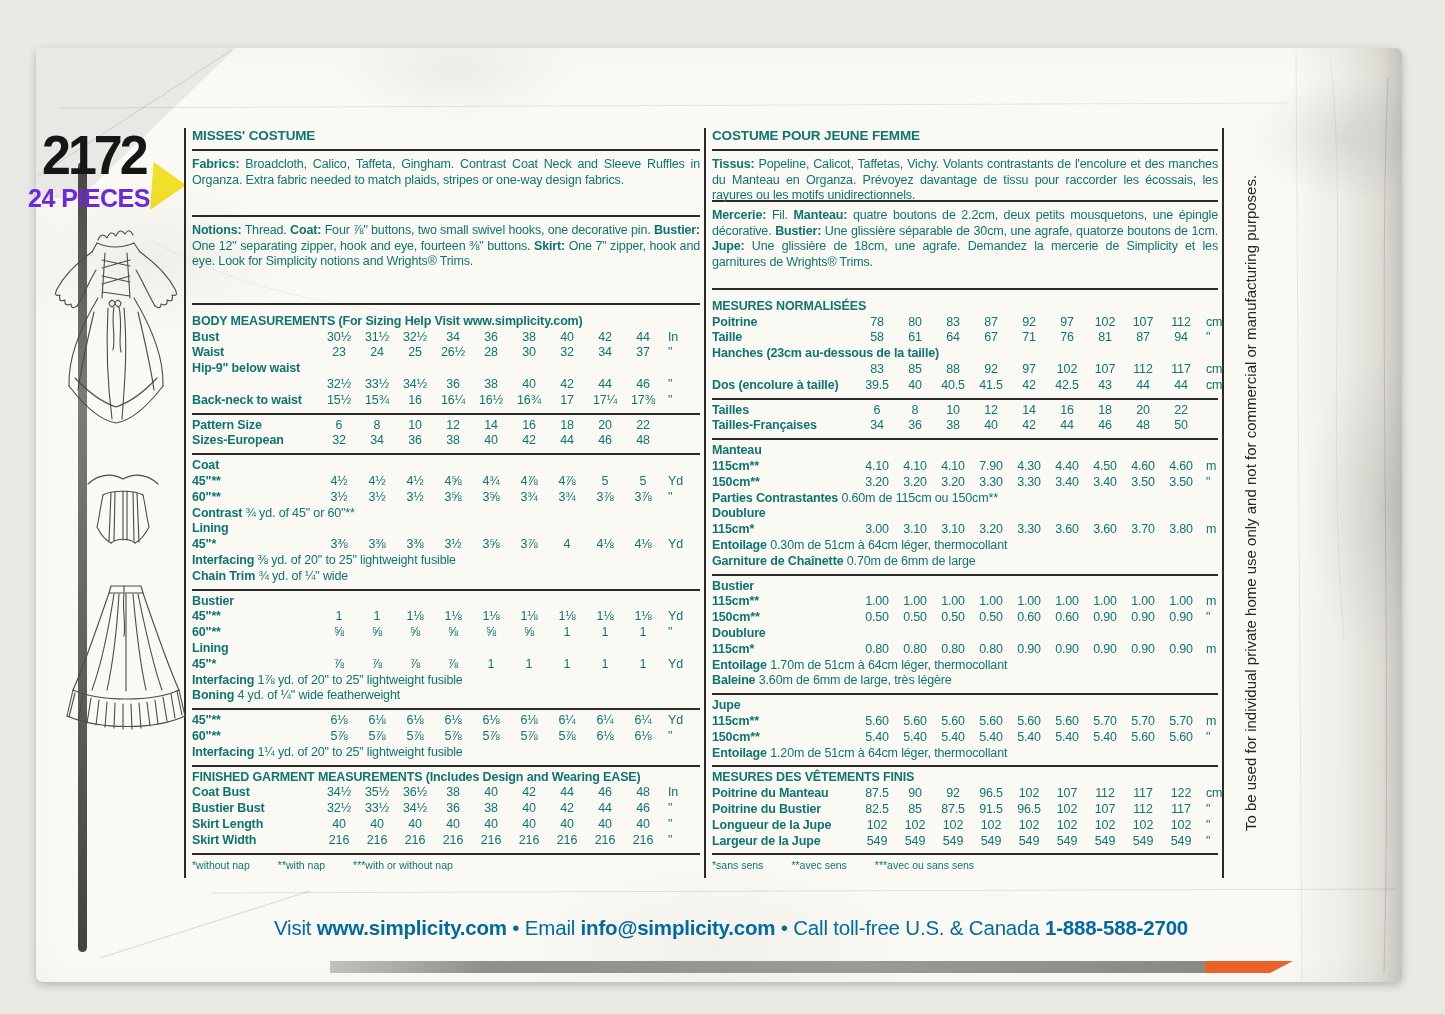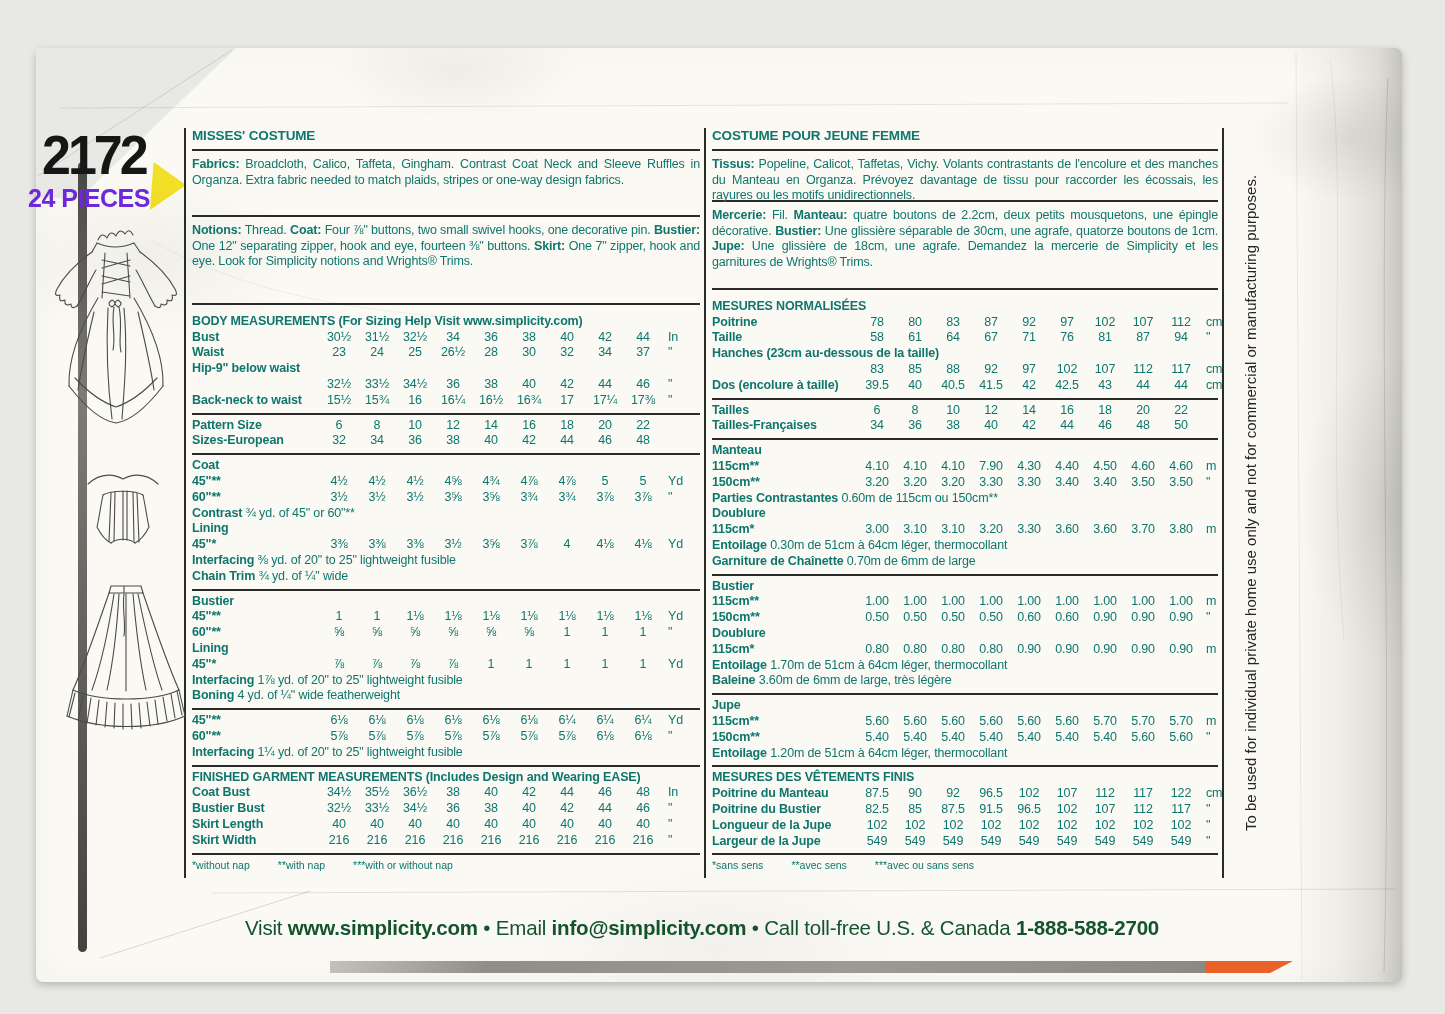--- a/index.html
+++ b/index.html
@@ -63,21 +63,21 @@
   #col-fr .t-row { grid-template-columns:146px repeat(9,38px) 1fr; }
   .t-row .lab { font-weight:700; }
   .t-row .val { text-align:center; }
   .t-row .unit { padding-left:6px; }
   .rule { border-top:2px solid #2a2a28; margin:4px 0 3px; }
   .t-foot { font-size:10.5px; display:flex; gap:28px; margin-top:3px; letter-spacing:0; }
 
   
   .side-note { left:1250px; top:503px; width:760px; text-align:center; font-size:15px; color:#262626;
                transform:translate(-50%,-50%) rotate(-90deg); }
-  .footer { left:24px; top:916px; width:1356px; text-align:center; font-size:20.5px; color:#14532d; letter-spacing:-.2px; }
+  .footer { left:53px; top:916px; width:1356px; text-align:center; font-size:20.5px; color:#0369a1; letter-spacing:-.2px; }
   .footer b { font-weight:700; }
 
   .creases { left:0; top:0; pointer-events:none; }
 </style>
 </head>
 <body>
 
 <div class="page">
 
   <div class="abs envelope"></div>

